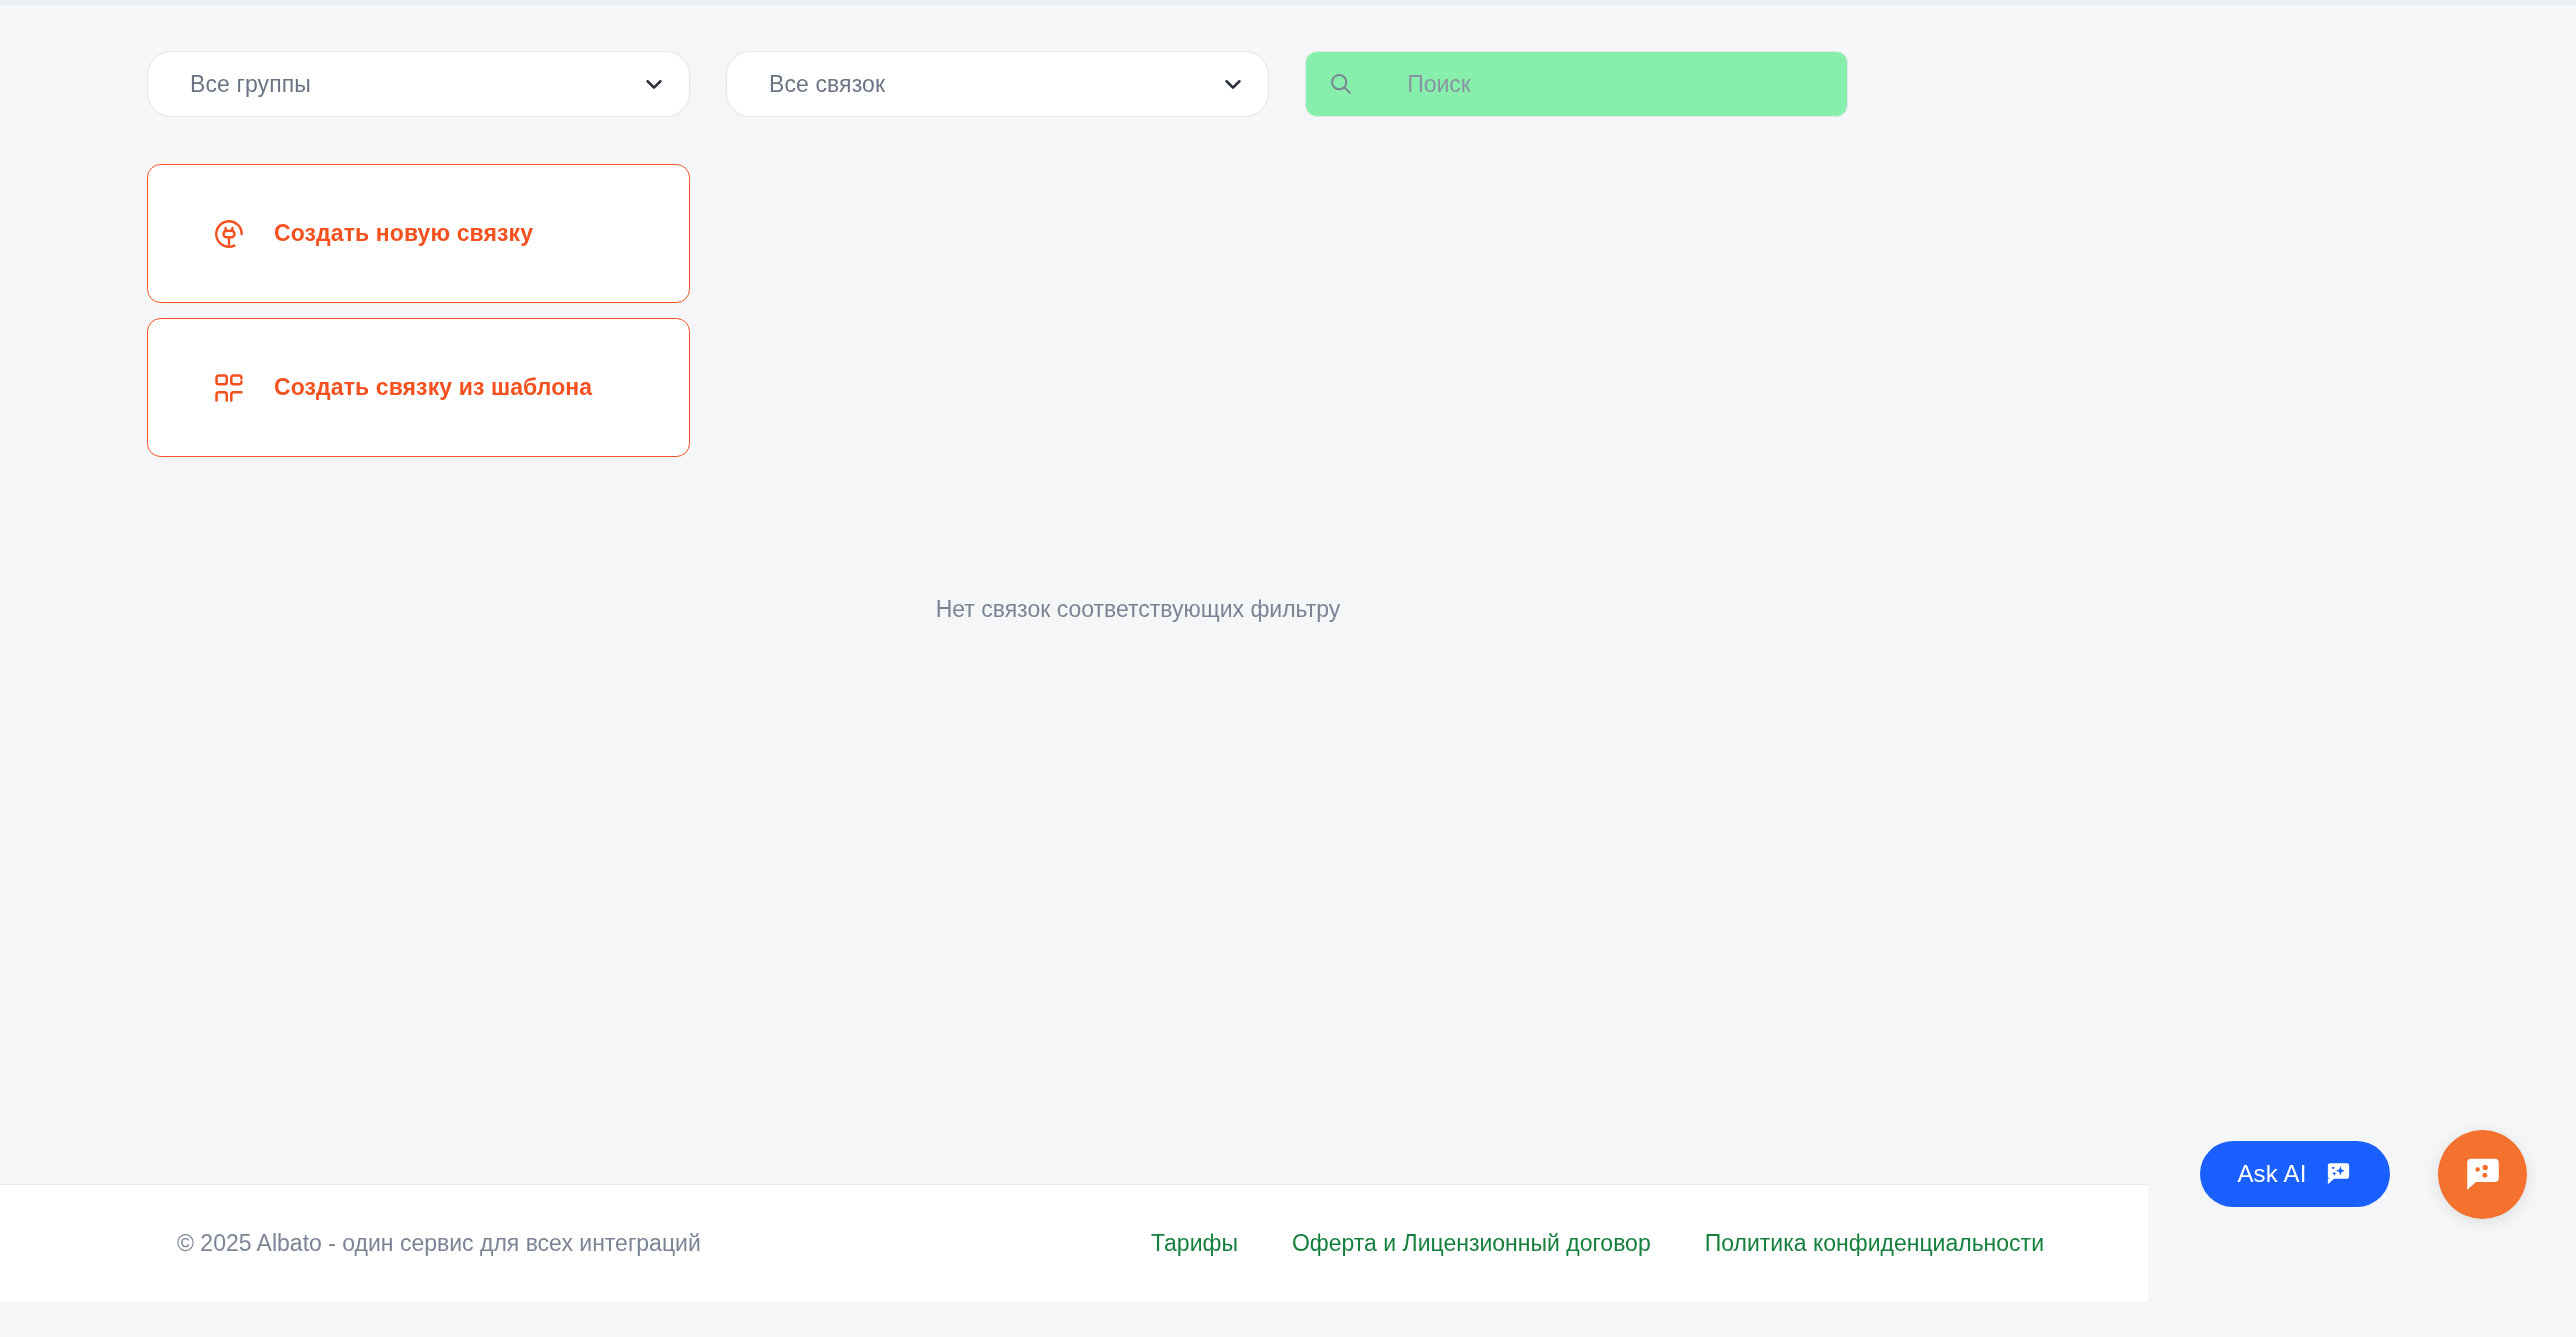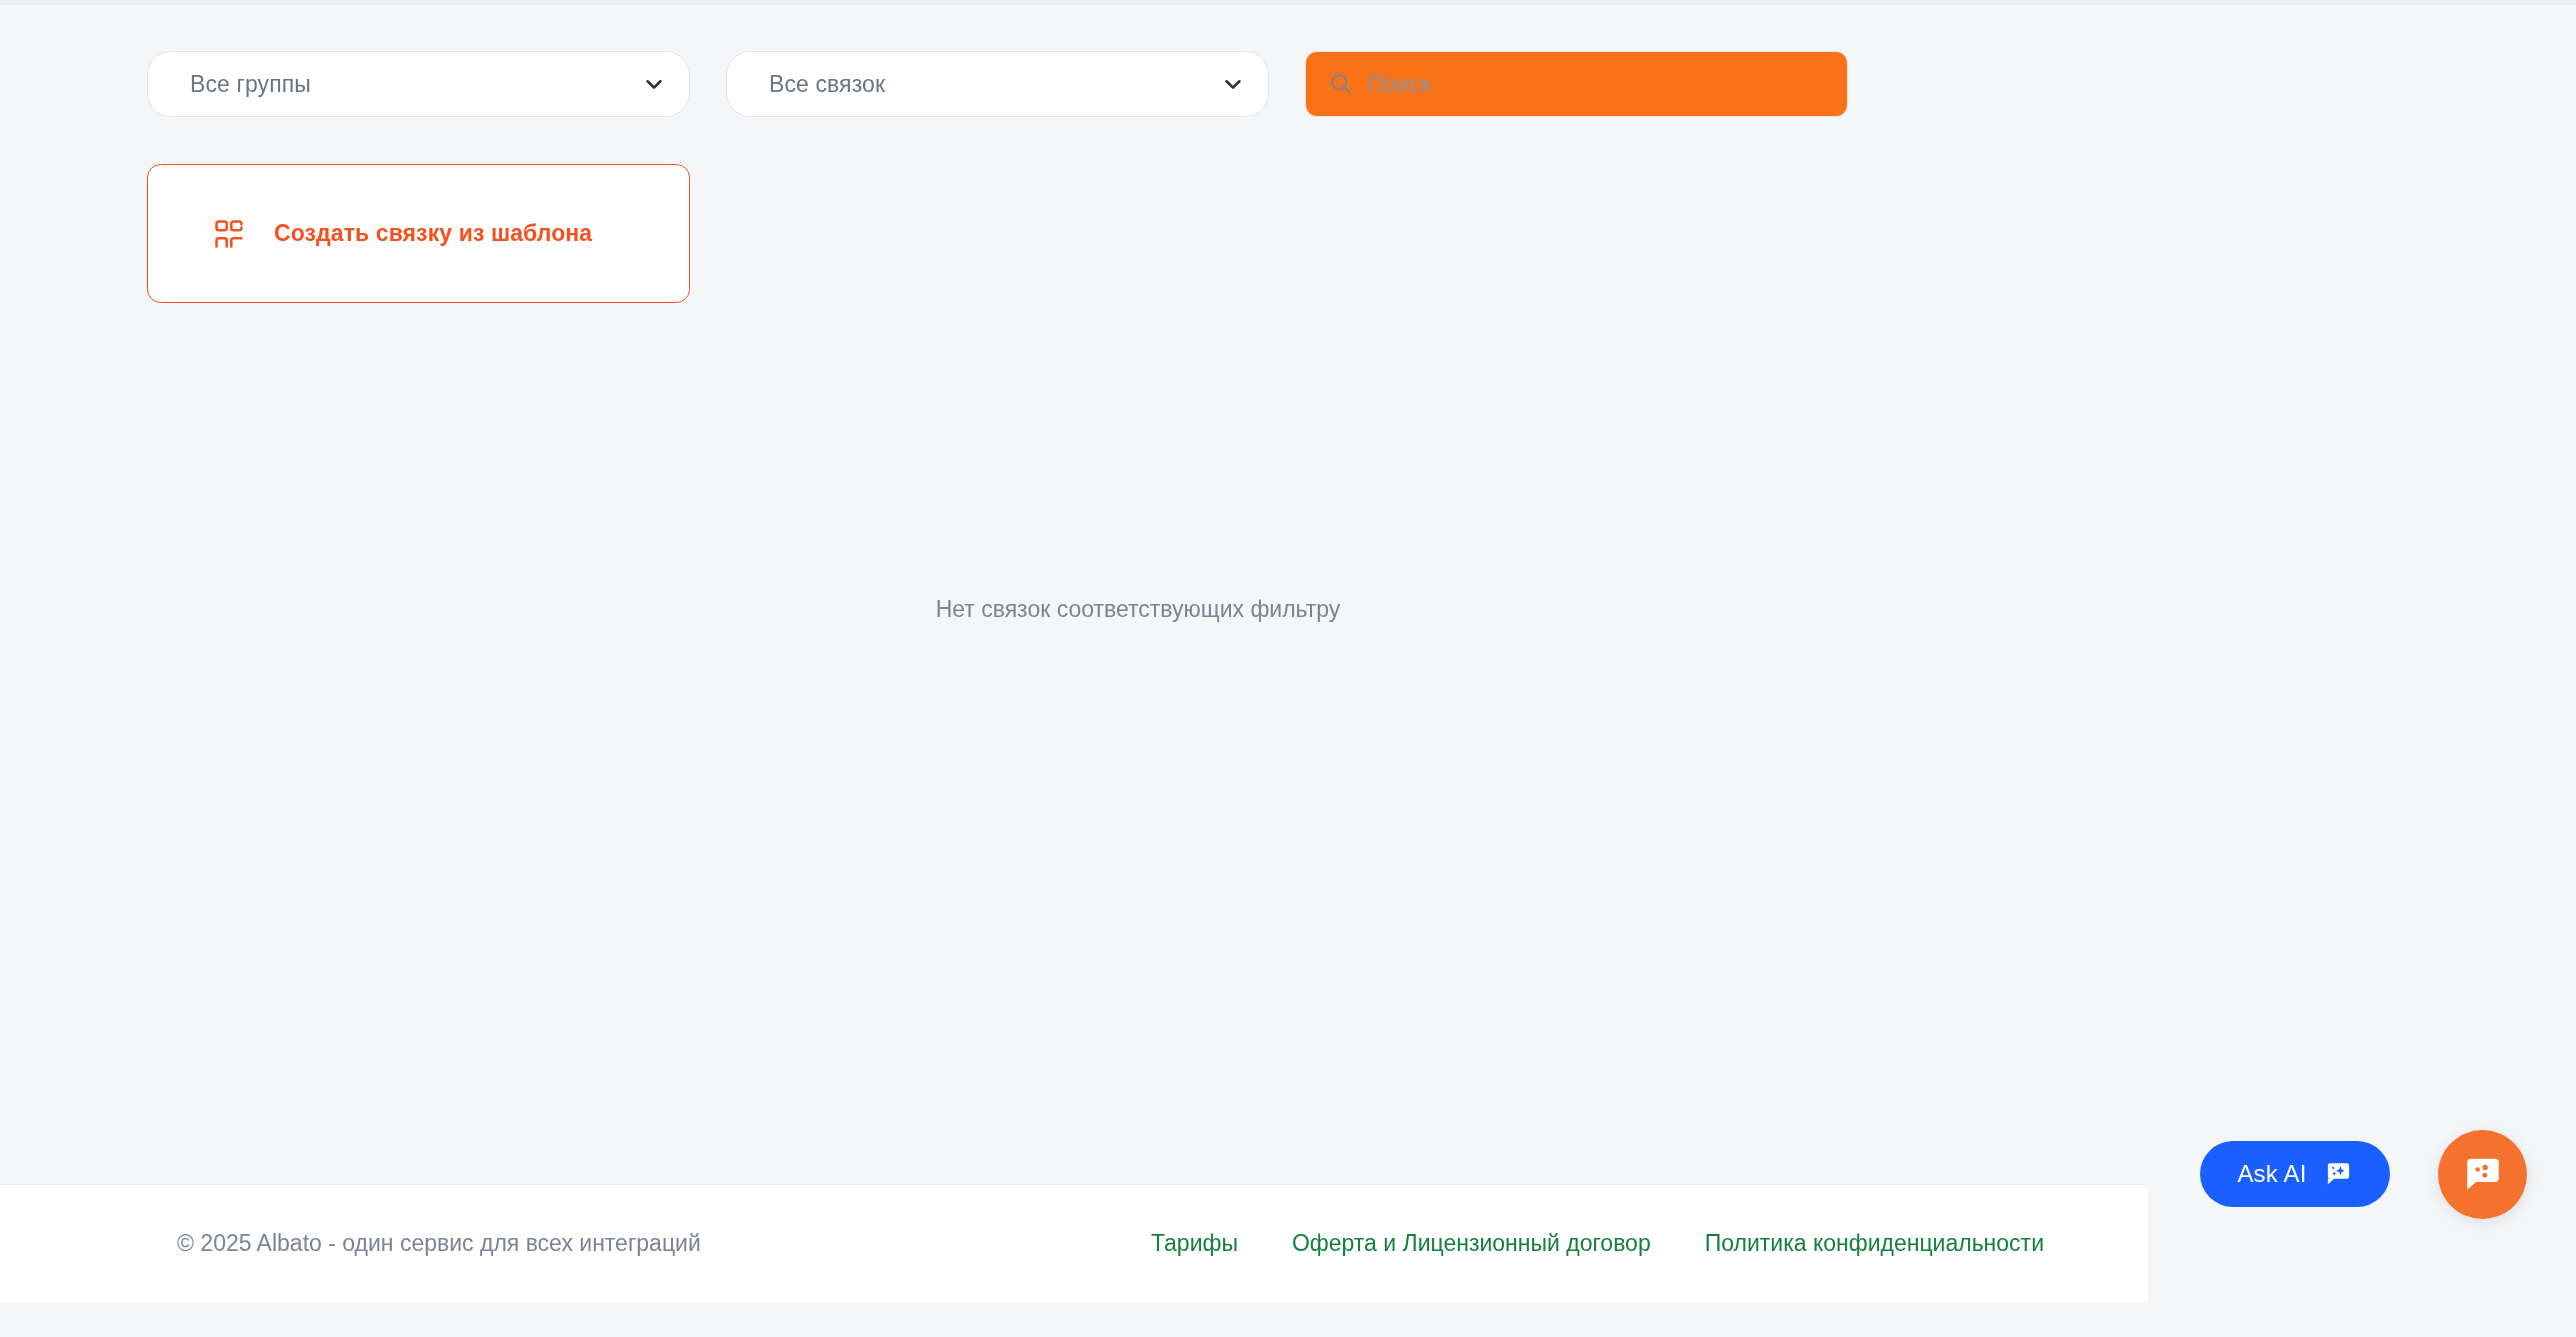--- a/index.html
+++ b/index.html
@@ -63,27 +63,28 @@
     transform: translateY(-50%);
     width: 22px;
     height: 22px;
     display: block;
   }
 
   .search-field {
     position: relative;
     width: 543px;
     height: 66px;
-    background: #f97316;
+    background: #86efac;
     border: 1.3px solid #e2e6ea;
     border-radius: 12px;
     display: flex;
     align-items: center;
     padding: 0 22px;
     cursor: text;
+    gap: 40px;
   }
   .search-icon-wrap {
     width: 25.6px;
     height: 25.6px;
     margin-right: 13.6px;
     flex: 0 0 auto;
     display: flex;
     align-items: center;
     justify-content: center;
   }
@@ -255,20 +256,31 @@
           <circle cx="10.5" cy="10.5" r="6.7" stroke="#7b8495" stroke-width="1.9"></circle>
           <path d="M15.6 15.6L20.5 20.5" stroke="#7b8495" stroke-width="1.9" stroke-linecap="round"></path>
         </svg>
       </span>
       <input class="search-input" type="text" placeholder="Поиск" style="">
     </div>
   </div>
 
   <div class="actions">
 
+    <div class="action-btn">
+      <span class="action-icon">
+        <svg viewBox="0 0 24 24" fill="none" width="34" height="34">
+          <path d="M21 12a9 9 0 1 0-5.2 8.2" stroke="#f4511e" stroke-width="1.7" stroke-linecap="round"></path>
+          <path d="M9.6 7.8v2.1M14.4 7.8v2.1" stroke="#f4511e" stroke-width="1.7" stroke-linecap="round"></path>
+          <rect x="8.1" y="9.7" width="7.8" height="4.6" rx="2.3" stroke="#f4511e" stroke-width="1.7"></rect>
+          <path d="M12 14.3v5.3" stroke="#f4511e" stroke-width="1.7" stroke-linecap="round"></path>
+        </svg>
+      </span>
+      <span class="action-label">Создать новую связку</span>
+    </div>
 
     <div class="action-btn">
       <span class="action-icon">
         <svg viewBox="0 0 24 24" fill="none" width="34" height="34">
           <rect x="3.2" y="3.2" width="7.2" height="6.2" rx="1.6" stroke="#f4511e" stroke-width="1.8"></rect>
           <path d="M20.8 5.2V4.8a1.6 1.6 0 0 0-1.6-1.6h-4a1.6 1.6 0 0 0-1.6 1.6v3a1.6 1.6 0 0 0 1.6 1.6h4a1.6 1.6 0 0 0 1.6-1.6v-.4" stroke="#f4511e" stroke-width="1.8" stroke-linecap="round"></path>
           <path d="M3.2 20.8v-4.2a1.6 1.6 0 0 1 1.6-1.6h4a1.6 1.6 0 0 1 1.6 1.6v4.2" stroke="#f4511e" stroke-width="1.8" stroke-linecap="round"></path>
           <path d="M13.6 20.8v-4.2a1.6 1.6 0 0 1 1.6-1.6h5.6" stroke="#f4511e" stroke-width="1.8" stroke-linecap="round"></path>
         </svg>
       </span>

